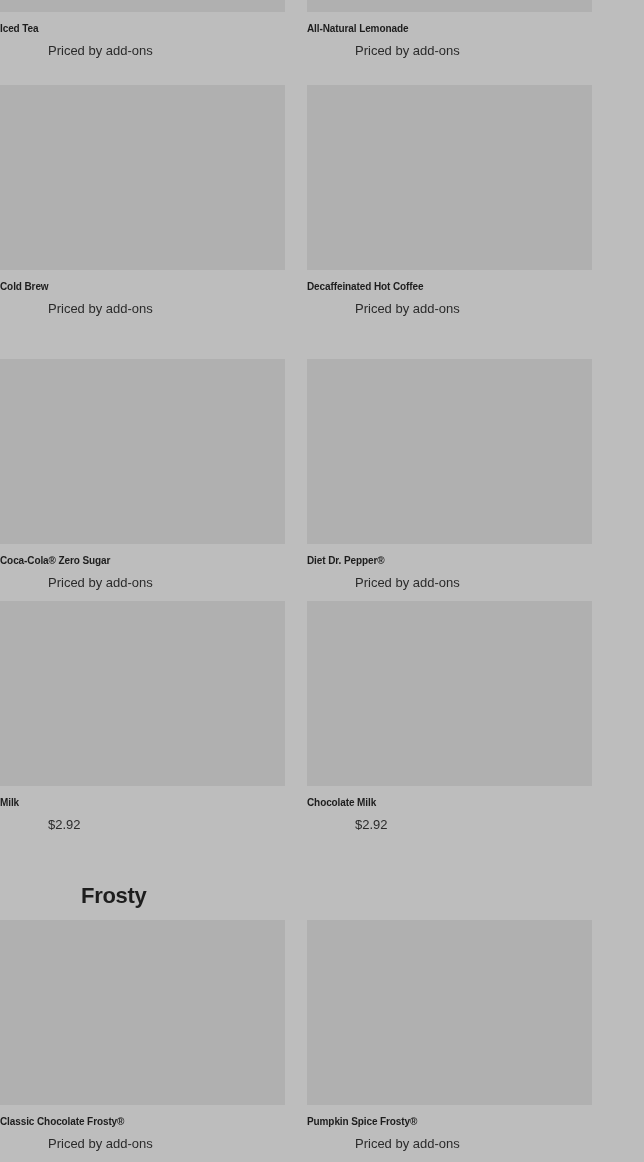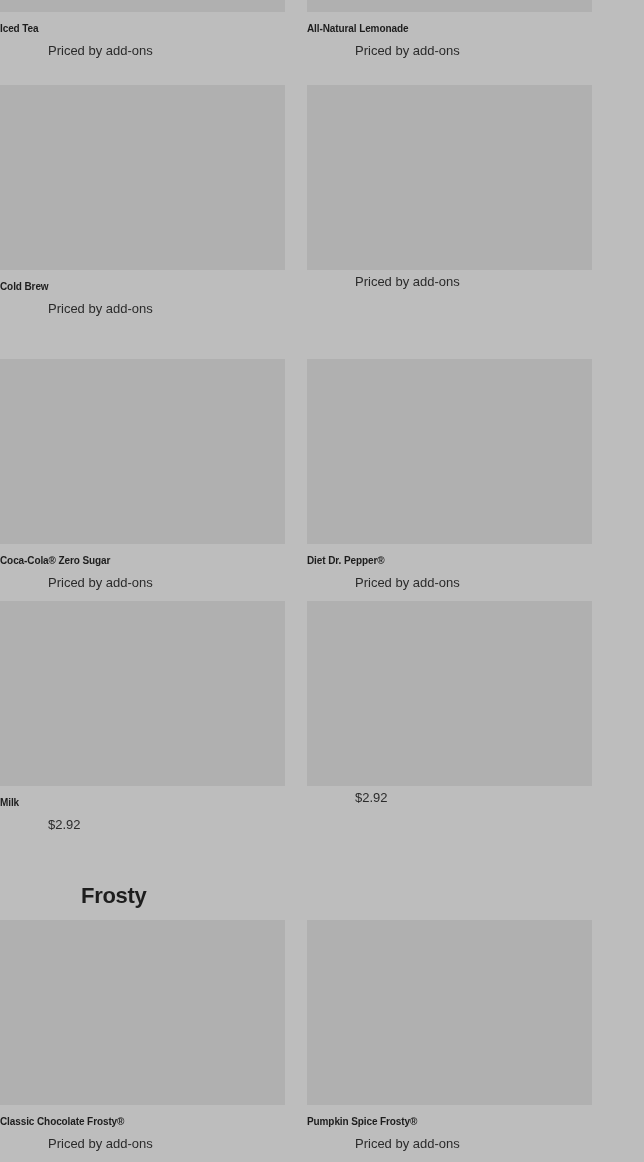--- a/index.html
+++ b/index.html
@@ -103,20 +103,21 @@
   </div>
 
   <div class="grid-row menu-grid" id="row-1">
     <div class="product-card">
       <div class="product-thumb" style="height:185px"></div>
       <div class="product-title">Cold Brew</div>
       <div class="product-meta">Priced by add-ons</div>
     </div>
     <div class="product-card">
       <div class="product-thumb" style="height:185px"></div>
+      <div class="product-title">Decaffeinated Hot Coffee</div>
       <div class="product-meta">Priced by add-ons</div>
     </div>
   </div>
 
   <div class="grid-row menu-grid" id="row-2">
     <div class="product-card">
       <div class="product-thumb" style="height:185px"></div>
       <div class="product-title">Coca-Cola® Zero Sugar</div>
       <div class="product-meta">Priced by add-ons</div>
     </div>
@@ -128,20 +129,21 @@
   </div>
 
   <div class="grid-row menu-grid" id="row-3">
     <div class="product-card">
       <div class="product-thumb" style="height:185px"></div>
       <div class="product-title">Milk</div>
       <div class="product-meta">$2.92</div>
     </div>
     <div class="product-card">
       <div class="product-thumb" style="height:185px"></div>
+      <div class="product-title">Chocolate Milk</div>
       <div class="product-meta">$2.92</div>
     </div>
   </div>
 
   <h2 class="section-heading" id="heading-frosty">Frosty</h2>
 
   <div class="grid-row menu-grid" id="row-4">
     <div class="product-card">
       <div class="product-thumb" style="height:185px"></div>
       <div class="product-title">Classic Chocolate Frosty®</div>

